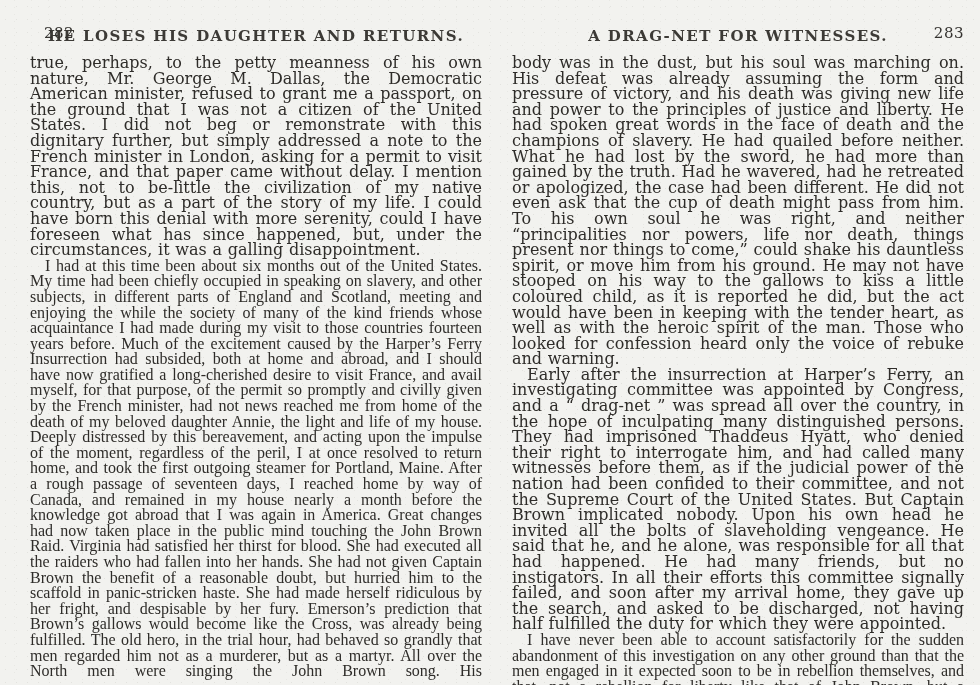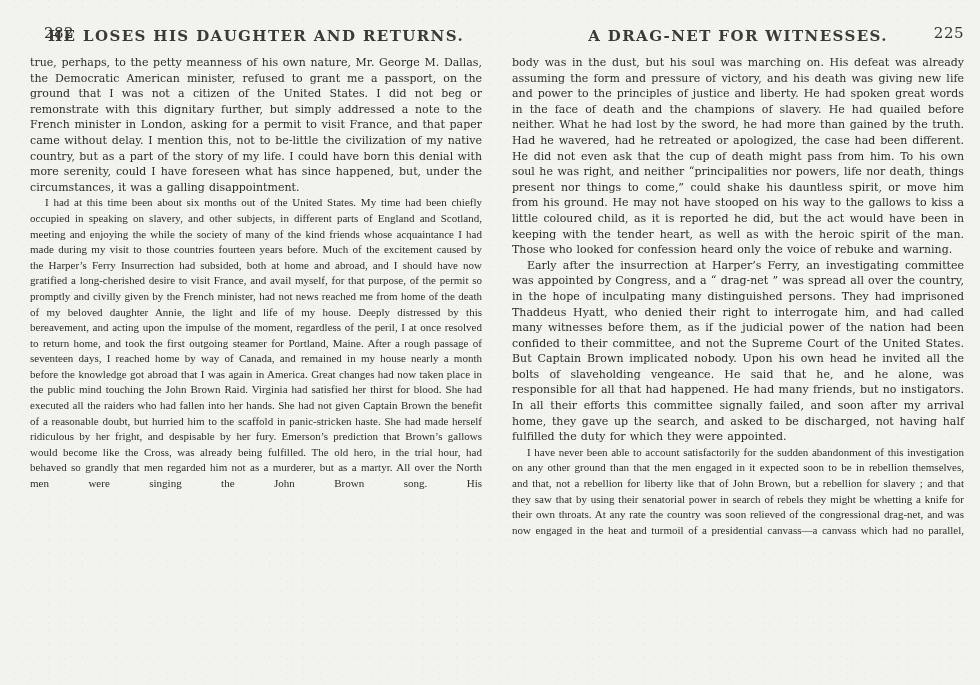--- a/index.html
+++ b/index.html
@@ -35,21 +35,21 @@
     position: absolute;
     top: 0;
     font-size: 15px;
     letter-spacing: 0.5px;
     color: #34322f;
   }
   .page.left  .page-number { left: 14px; }
   .page.right .page-number { right: 0; }
   .par {
     margin: 0;
-    font-size: 11px;
+    font-size: 16px;
     line-height: 15.6px;
     text-align: justify;
     word-spacing: 0.6px;
   }
   .par.ind  { text-indent: 15px; }
   .par.last { text-align-last: justify; font-family: Liberation Serif, serif; }
 </style>
 </head>
 <body>
 
@@ -60,20 +60,20 @@
       <span class="page-number">282</span>
       <span class="running-header">HE LOSES HIS DAUGHTER AND RETURNS.</span>
     </div>
     <p class="par">true, perhaps, to the petty meanness of his own nature, Mr. George M. Dallas, the Democratic American minister, refused to grant me a passport, on the ground that I was not a citizen of the United States. I did not beg or remonstrate with this dignitary further, but simply addressed a note to the French minister in London, asking for a permit to visit France, and that paper came without delay. I mention this, not to be-little the civilization of my native country, but as a part of the story of my life. I could have born this denial with more serenity, could I have foreseen what has since happened, but, under the circumstances, it was a galling disappointment.</p>
     <p class="par ind last">I had at this time been about six months out of the United States. My time had been chiefly occupied in speaking on slavery, and other subjects, in different parts of England and Scotland, meeting and enjoying the while the society of many of the kind friends whose acquaintance I had made during my visit to those countries fourteen years before. Much of the excitement caused by the Harper’s Ferry Insurrection had subsided, both at home and abroad, and I should have now gratified a long-cherished desire to visit France, and avail myself, for that purpose, of the permit so promptly and civilly given by the French minister, had not news reached me from home of the death of my beloved daughter Annie, the light and life of my house. Deeply distressed by this bereavement, and acting upon the impulse of the moment, regardless of the peril, I at once resolved to return home, and took the first outgoing steamer for Portland, Maine. After a rough passage of seventeen days, I reached home by way of Canada, and remained in my house nearly a month before the knowledge got abroad that I was again in America. Great changes had now taken place in the public mind touching the John Brown Raid. Virginia had satisfied her thirst for blood. She had executed all the raiders who had fallen into her hands. She had not given Captain Brown the benefit of a reasonable doubt, but hurried him to the scaffold in panic-stricken haste. She had made herself ridiculous by her fright, and despisable by her fury. Emerson’s prediction that Brown’s gallows would become like the Cross, was already being fulfilled. The old hero, in the trial hour, had behaved so grandly that men regarded him not as a murderer, but as a martyr. All over the North men were singing the John Brown song. His</p>
   </div>
 
   <div class="page right">
     <div class="header-row">
       <span class="running-header">A DRAG-NET FOR WITNESSES.</span>
-      <span class="page-number">225</span>
+      <span class="page-number">283</span>
     </div>
     <p class="par">body was in the dust, but his soul was marching on. His defeat was already assuming the form and pressure of victory, and his death was giving new life and power to the principles of justice and liberty. He had spoken great words in the face of death and the champions of slavery. He had quailed before neither. What he had lost by the sword, he had more than gained by the truth. Had he wavered, had he retreated or apologized, the case had been different. He did not even ask that the cup of death might pass from him. To his own soul he was right, and neither “principalities nor powers, life nor death, things present nor things to come,” could shake his dauntless spirit, or move him from his ground. He may not have stooped on his way to the gallows to kiss a little coloured child, as it is reported he did, but the act would have been in keeping with the tender heart, as well as with the heroic spirit of the man. Those who looked for confession heard only the voice of rebuke and warning.</p>
     <p class="par ind">Early after the insurrection at Harper’s Ferry, an investigating committee was appointed by Congress, and a “ drag-net ” was spread all over the country, in the hope of inculpating many distinguished persons. They had imprisoned Thaddeus Hyatt, who denied their right to interrogate him, and had called many witnesses before them, as if the judicial power of the nation had been confided to their committee, and not the Supreme Court of the United States. But Captain Brown implicated nobody. Upon his own head he invited all the bolts of slaveholding vengeance. He said that he, and he alone, was responsible for all that had happened. He had many friends, but no instigators. In all their efforts this committee signally failed, and soon after my arrival home, they gave up the search, and asked to be discharged, not having half fulfilled the duty for which they were appointed.</p>
     <p class="par ind last">I have never been able to account satisfactorily for the sudden abandonment of this investigation on any other ground than that the men engaged in it expected soon to be in rebellion themselves, and that, not a rebellion for liberty like that of John Brown, but a rebellion for slavery ; and that they saw that by using their senatorial power in search of rebels they might be whetting a knife for their own throats. At any rate the country was soon relieved of the congressional drag-net, and was now engaged in the heat and turmoil of a presidential canvass—a canvass which had no parallel,</p>
   </div>
 
 </div>
 
 </body></html>

